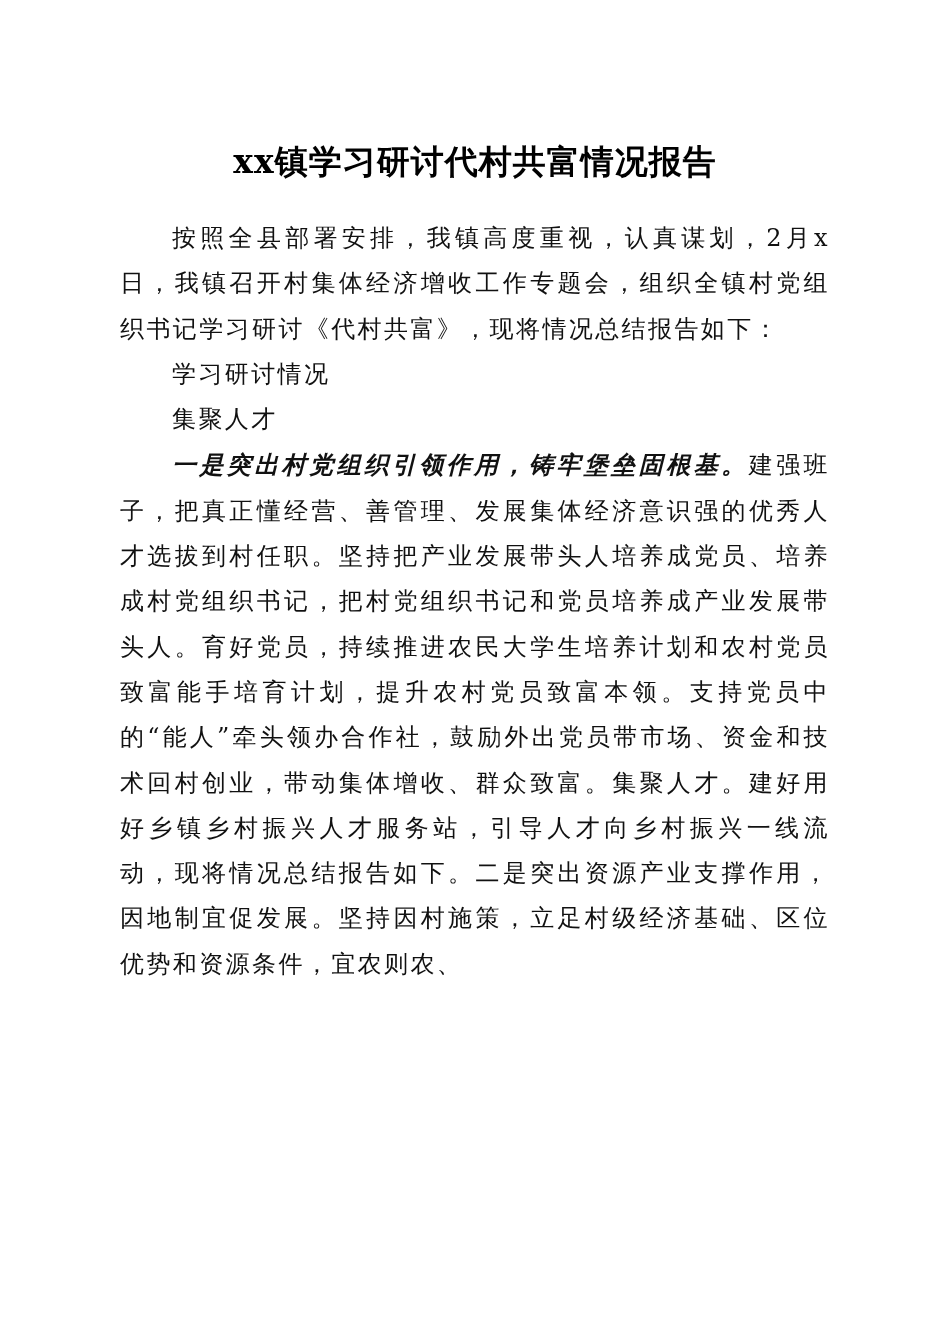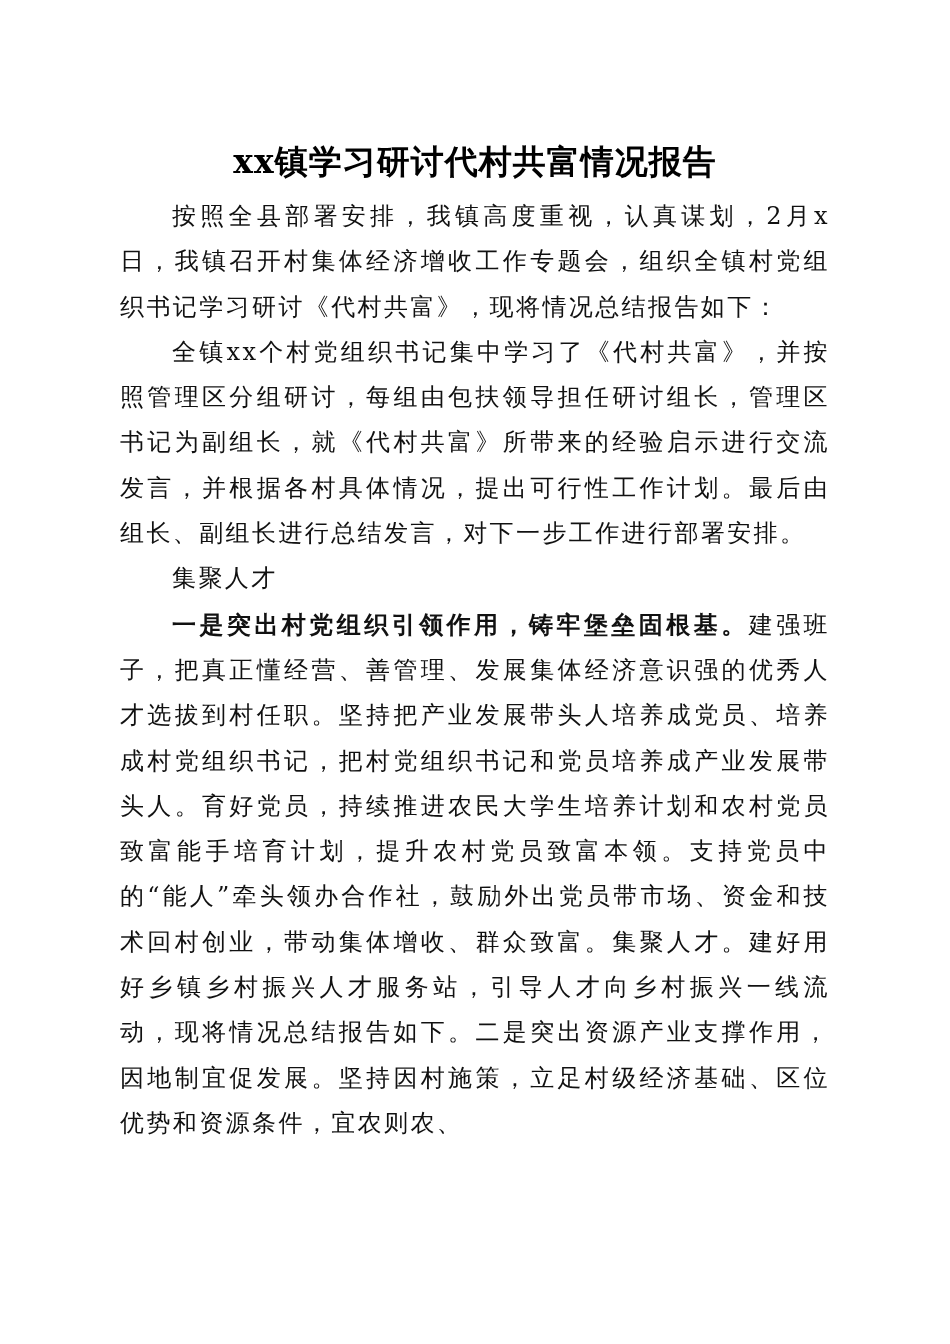--- a/index.html
+++ b/index.html
@@ -30,43 +30,44 @@
       text-align: center;
       font-size: 33px;
       font-weight: bold;
       letter-spacing: 1px;
       line-height: 48px;
       color: #000;
     }
     .body {
       position: absolute;
       left: 120px;
-      top: 194px;
+      top: 216px;
       width: 710px;
       font-size: 24px;
       line-height: 45.3px;
       letter-spacing: 2.4px;
       text-align: justify;
     }
     .body p {
       margin: 0;
       text-indent: 52px;
     }
     .body p.heading {
       text-indent: 52px;
     }
     .bold {
       font-weight: bold;
+      font-style: italic;
     }
   </style>
 </head>
 <body>
 
 <div class="page">
   <div class="title">xx镇学习研讨代村共富情况报告</div>
 
   <div class="body">
     <p>按照全县部署安排，我镇高度重视，认真谋划，2月x日，我镇召开村集体经济增收工作专题会，组织全镇村党组织书记学习研讨《代村共富》，现将情况总结报告如下：</p>
-    <p>全镇xx个村党组织书记集中学习了《代村共富》，并按照管理区分组研讨，每组由包扶领导担任研讨组长，管理区书记为副组长，就《代村共富》所带来的经验启示进行交流发言，并根据各村具体情况，提出可行性工作计划。最后由组长、副组长进行总结发言，对下一步工作进行部署安排。</p>
+    <p class="heading">学习研讨情况</p>
     <p class="heading">集聚人才</p>
     <p><span class="bold">一是突出村党组织引领作用，铸牢堡垒固根基。</span><span>建强班子，把真正懂经营、善管理、发展集体经济意识强的优秀人才选拔到村任职。坚持把产业发展带头人培养成党员、培养成村党组织书记，把村党组织书记和党员培养成产业发展带头人。育好党员，持续推进农民大学生培养计划和农村党员致富能手培育计划，提升农村党员致富本领。支持党员中的“能人”牵头领办合作社，鼓励外出党员带市场、资金和技术回村创业，带动集体增收、群众致富。集聚人才。建好用好乡镇乡村振兴人才服务站，引导人才向乡村振兴一线流动，现将情况总结报告如下。二是突出资源产业支撑作用，因地制宜促发展。坚持因村施策，立足村级经济基础、区位优势和资源条件，宜农则农、</span></p>
   </div>
 </div>
 
 </body></html>

